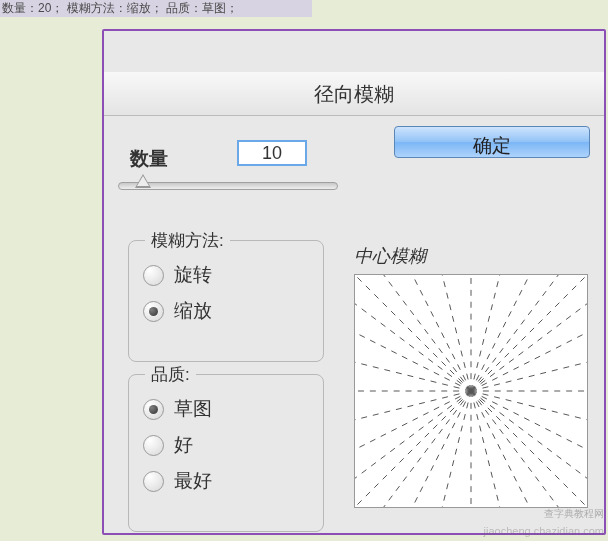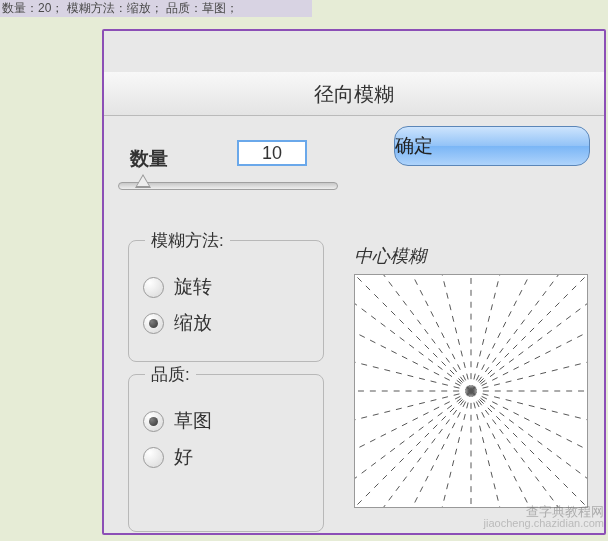--- a/index.html
+++ b/index.html
@@ -97,24 +97,25 @@
       left: -6px; top: 2px;
       width: 0; height: 0;
       border-left: 6px solid transparent;
       border-right: 6px solid transparent;
       border-bottom: 10px solid #ededed;
     }
     .btn {
       position: absolute;
       right: 14px;
       width: 196px;
-      height: 40px;
-      border-radius: 14px;
+      height: 32px;
+      border-radius: 4px;
       border: 1px solid #9a9a9a;
       font-size: 19px;
+      text-align: center;
       line-height: 38px;
       cursor: pointer;
     }
     .btn-primary {
       top: 10px;
       background: linear-gradient(#cde4fd, #93c3f7 49%, #7bb6f6 51%, #aed3fb);
       border-color: #5b86b8;
       color: #222;
     }
     .btn-default {
@@ -141,21 +142,21 @@
       padding: 0 6px;
       font-size: 17px;
       color: #333;
     }
     .radio-row {
       display: flex;
       align-items: center;
       height: 36px;
       cursor: pointer;
     }
-    .radio-row.first { margin-top: 18px; }
+    .radio-row.first { margin-top: 6px; }
     .radio-circle {
       width: 21px; height: 21px;
       border-radius: 50%;
       border: 1px solid #9a9a9a;
       background: radial-gradient(circle at 30% 25%, #ffffff, #d8d8d8);
       margin-right: 10px;
       display: flex;
       align-items: center;
       justify-content: center;
       flex-shrink: 0;
@@ -182,27 +183,27 @@
       height: 234px;
       background: #fff;
       border: 1px solid #999;
       overflow: hidden;
     }
     .preview svg { width: 100%; height: 100%; }
     .watermark1 {
       position: absolute;
       right: 4px;
       bottom: 20px;
-      font-size: 13px;
+      font-size: 10px;
       color: rgba(100,100,100,0.45);
     }
     .watermark2 {
       position: absolute;
       right: 4px;
-      bottom: 12px;
+      bottom: 4px;
       font-size: 11px;
       color: rgba(100,100,100,0.35);
     }
   </style>
 </head>
 <body>
 
 <div class="top-strip">数量：20；  模糊方法：缩放；  品质：草图；</div>
 
 <div class="dialog">
@@ -239,20 +240,24 @@
       <div class="legend">品质:</div>
       <div class="radio-row first">
         <span class="radio-circle">
             <span class="radio-dot"></span>
           </span>
         <span class="radio-label">草图</span>
       </div>
       <div class="radio-row">
         <span class="radio-circle"></span>
         <span class="radio-label">好</span>
+      </div>
+      <div class="radio-row">
+        <span class="radio-circle"></span>
+        <span class="radio-label">最好</span>
       </div>
     </div>
 
     <div class="center-label">中心模糊</div>
 
     <div class="preview">
       <svg viewBox="0 0 234 234">
         <g stroke="#555" stroke-width="1" stroke-dasharray="6,6" fill="none">
           <line x1="117" y1="117" x2="0" y2="0"></line>
           <line x1="117" y1="117" x2="58" y2="0"></line>

